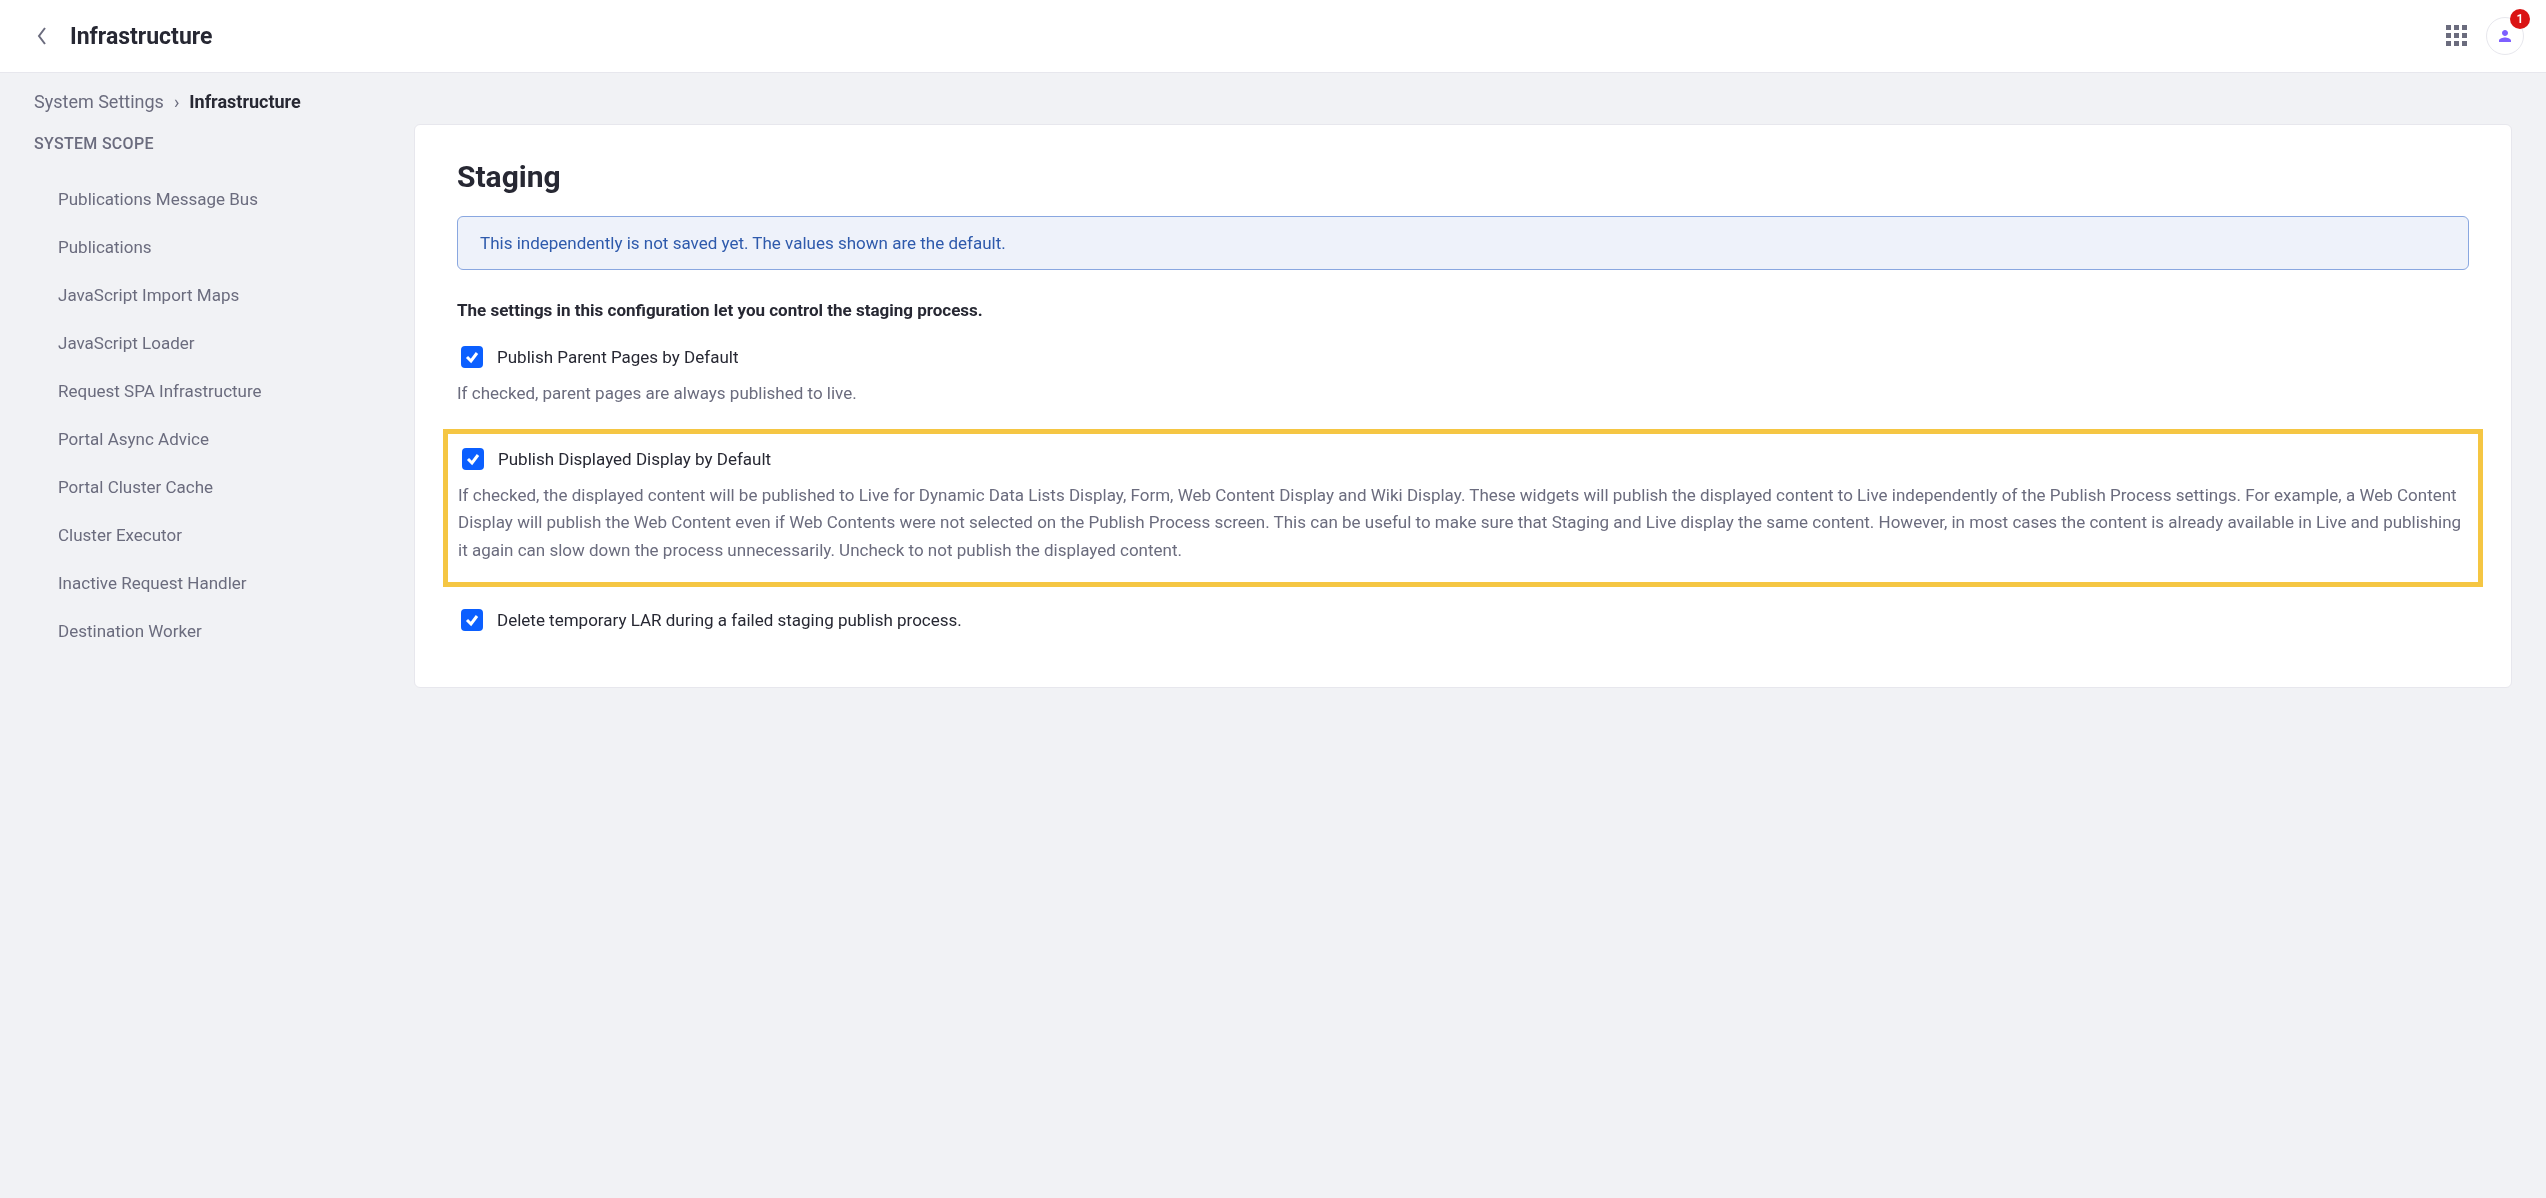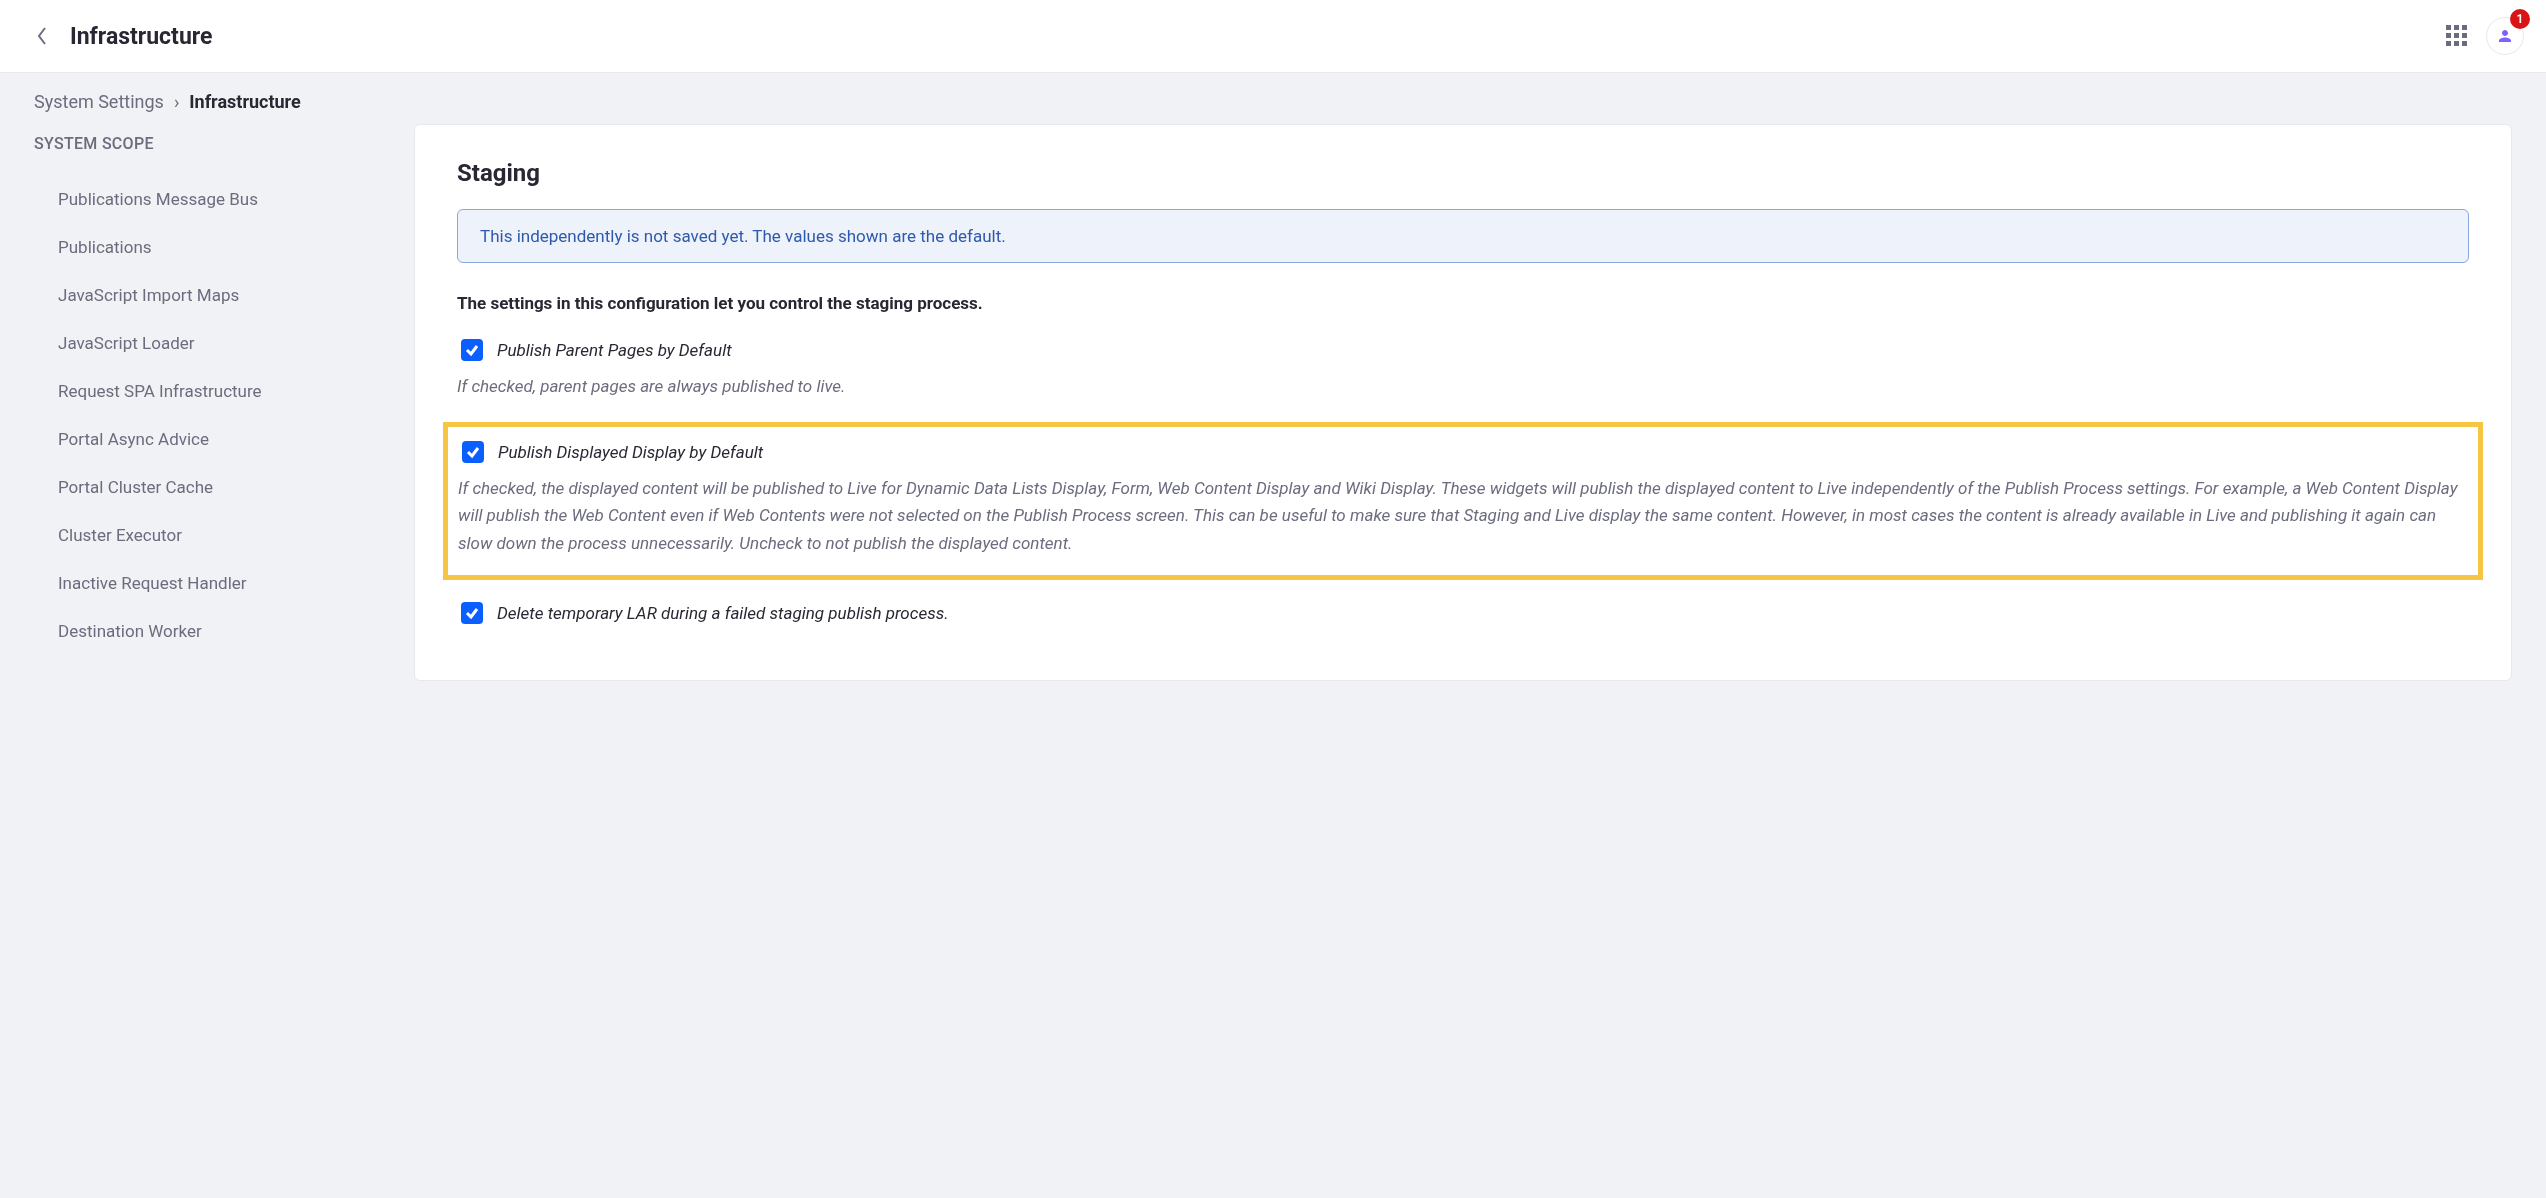--- a/index.html
+++ b/index.html
@@ -93,37 +93,37 @@
     font-size: 17px;
     cursor: pointer;
   }
   .main {
     flex: 1;
     background: #fff;
     border: 1px solid #e7e7ed;
     border-radius: 6px;
     padding: 34px 42px;
   }
-  .main h2 { font-size: 24px; font-weight: 700; margin-bottom: 22px; color: #272833; }
+  .main h2 { font-size: 30px; font-weight: 700; margin-bottom: 22px; color: #272833; }
   .info-banner {
     background: #eef2fa;
     border: 1px solid #89a7e0;
     border-radius: 6px;
     padding: 16px 22px;
     color: #2e5aac;
     font-size: 17px;
     margin-bottom: 30px;
   }
   .section-desc {
     font-size: 17px;
     font-weight: 700;
     color: #272833;
     margin-bottom: 26px;
   }
-  .setting { margin-bottom: 22px; font-style: italic; }
+  .setting { margin-bottom: 22px; }
   .setting.highlight {
     border: 5px solid #f5c643;
     padding: 14px 10px 18px 10px;
     margin-left: -14px;
     margin-right: -14px;
   }
   .setting .row {
     display: flex;
     align-items: center;
     gap: 14px;

